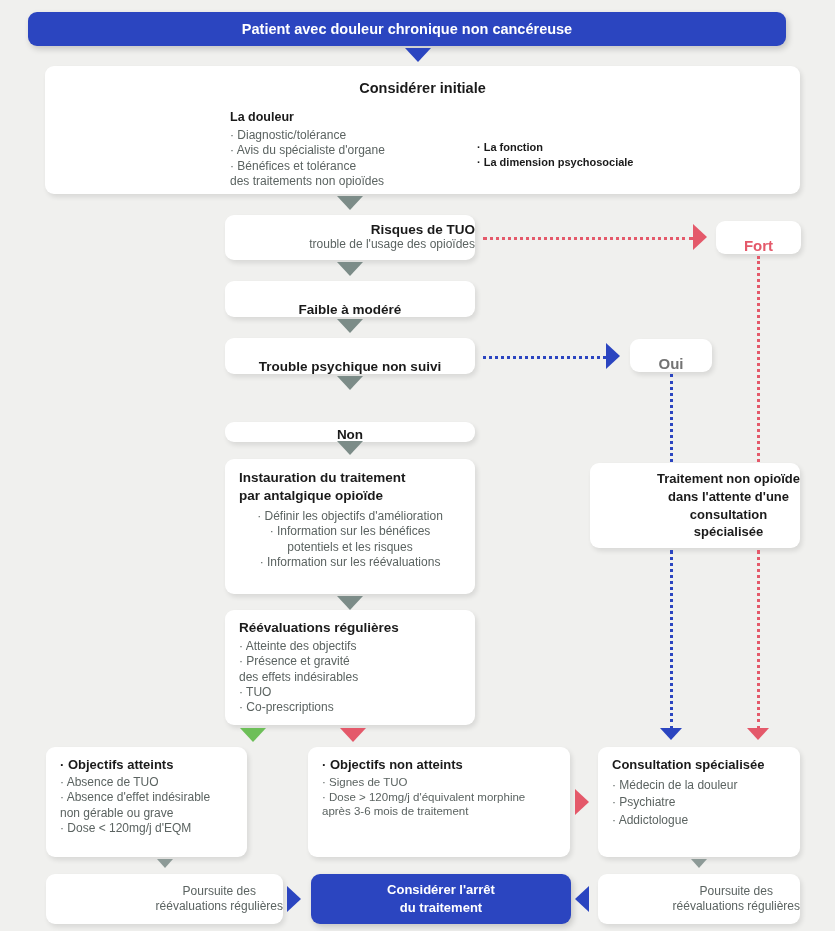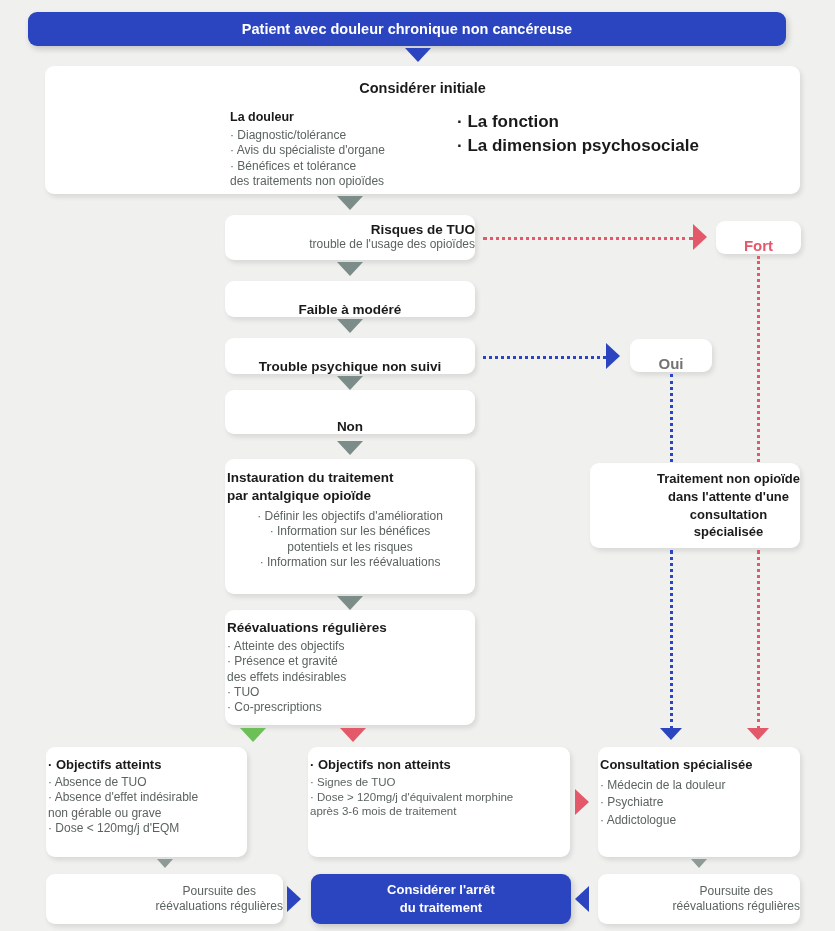--- a/index.html
+++ b/index.html
@@ -28,21 +28,21 @@
     text-align: center;
     font-weight: bold;
   }
   .ctr {
     display: flex; align-items: flex-end; justify-content: center;
     text-align: center;
   }
   .hdr { font-weight: bold; color: #1a1a1a; }
   .bul { color: #5b6361; line-height: 1.28; }
   .bul div { white-space: nowrap; }
-  .pad { padding: 10px 2px; }
+  .pad { padding: 10px 14px; }
 
   
   .tri {
     position: absolute;
     width: 0; height: 0;
   }
   .tri-down {
     border-left: 13px solid transparent;
     border-right: 13px solid transparent;
     border-top: 14px solid #7c8c88;
@@ -94,32 +94,32 @@
 <div id="stage">
 
   <div class="banner" style="left:28px; top:12px; width:758px; height:34px; font-size:14.5px;">
     <span>Patient avec douleur chronique non cancéreuse</span>
   </div>
 
   <div class="tri tri-down blue-s" style="left:405px; top:48px;"></div>
 
   <div class="box" style="left:45px; top:66px; width:755px; height:128px;">
     <div class="hdr" style="text-align:center; font-size:14.5px; padding-top:14px;">Considérer initiale</div>
-    <div style="display:flex; padding:14px 0 0 185px; gap:12px;">
+    <div style="display:flex; padding:14px 0 0 185px; gap:32px;">
       <div style="width:215px;">
         <div class="hdr" style="font-size:12.5px; margin-bottom:4px;">La douleur</div>
         <div class="bul" style="font-size:12px;">
           <div>· Diagnostic/tolérance</div>
           <div>· Avis du spécialiste d'organe</div>
           <div>· Bénéfices et tolérance</div>
           <div>  des traitements non opioïdes</div>
         </div>
       </div>
       <div>
-        <div class="hdr" style="font-size:17px; line-height:1.4;">
+        <div class="hdr" style="font-size:11px; line-height:1.4;margin-top:30px;">
           <div>· La fonction</div>
           <div>· La dimension psychosociale</div>
         </div>
       </div>
     </div>
   </div>
 
   <div class="tri tri-down" style="left:337px; top:196px;"></div>
 
   <div class="box ctr" style="left:225px; top:215px; width:250px; height:45px; flex-direction:column;">
@@ -146,21 +146,21 @@
   </div>
 
   <div class="dot-h blue" style="left:483px; top:356px; width:123px;"></div>
   <div class="tri tri-right blue" style="left:606px; top:343px;"></div>
   <div class="box ctr" style="left:630px; top:339px; width:82px; height:33px;">
     <span class="label-oui">Oui</span>
   </div>
 
   <div class="tri tri-down" style="left:337px; top:376px;"></div>
 
-  <div class="box ctr" style="left:225px; top:390px; width:250px; height:44px;">
+  <div class="box ctr" style="left:225px; top:422px; width:250px; height:20px;">
     <span class="hdr" style="font-size:13.5px;">Non</span>
   </div>
 
   <div class="tri tri-down" style="left:337px; top:441px;"></div>
 
   <div class="box pad" style="left:225px; top:459px; width:250px; height:135px;">
     <div class="hdr" style="font-size:13.5px; line-height:1.3;">
       <div>Instauration du traitement</div>
       <div>par antalgique opioïde</div>
     </div>

